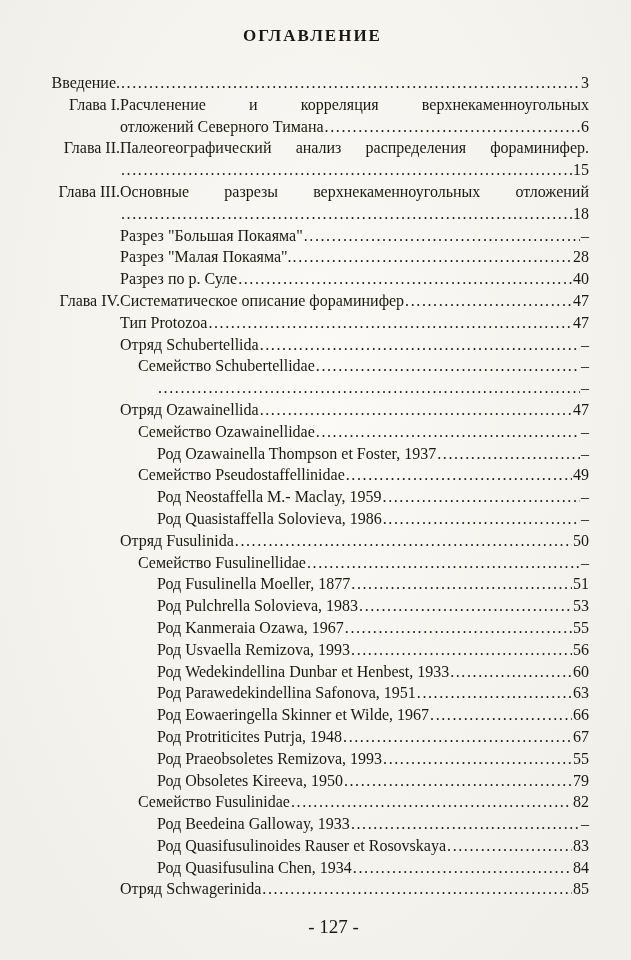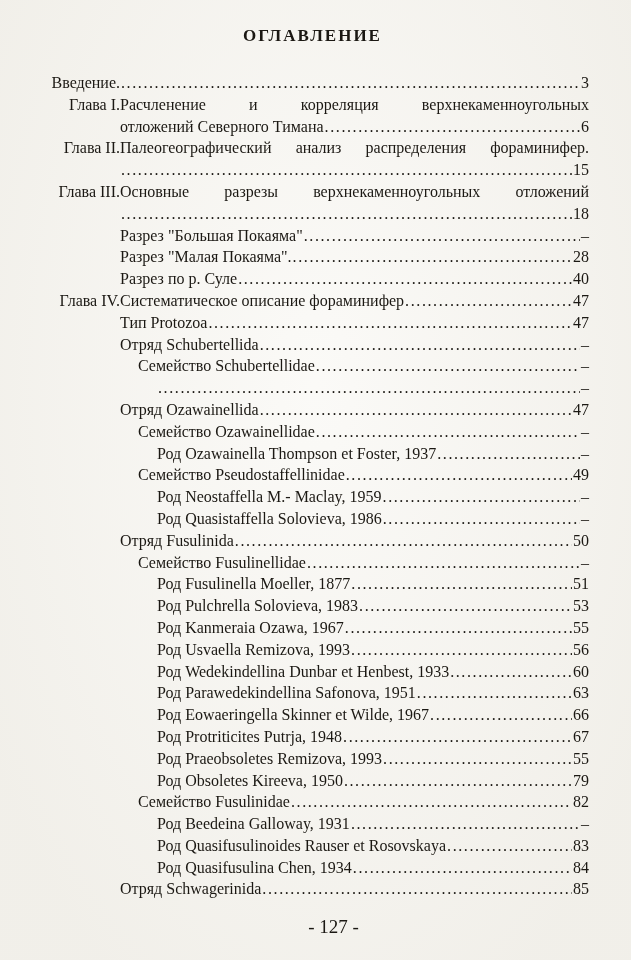--- a/index.html
+++ b/index.html
@@ -406,21 +406,21 @@
         <span class="dots"></span>
         <span class="toc-page">82</span>
       </div>
     </div>
   </div>
 
   <div class="toc-entry">
     <span class="toc-label"></span>
     <div class="toc-body indent-2">
       <div class="toc-lastline">
-        <span class="toc-text">Род Beedeina Galloway, 1931</span>
+        <span class="toc-text">Род Beedeina Galloway, 1933</span>
         <span class="dots"></span>
         <span class="toc-page">–</span>
       </div>
     </div>
   </div>
 
   <div class="toc-entry">
     <span class="toc-label"></span>
     <div class="toc-body indent-2">
       <div class="toc-lastline">

